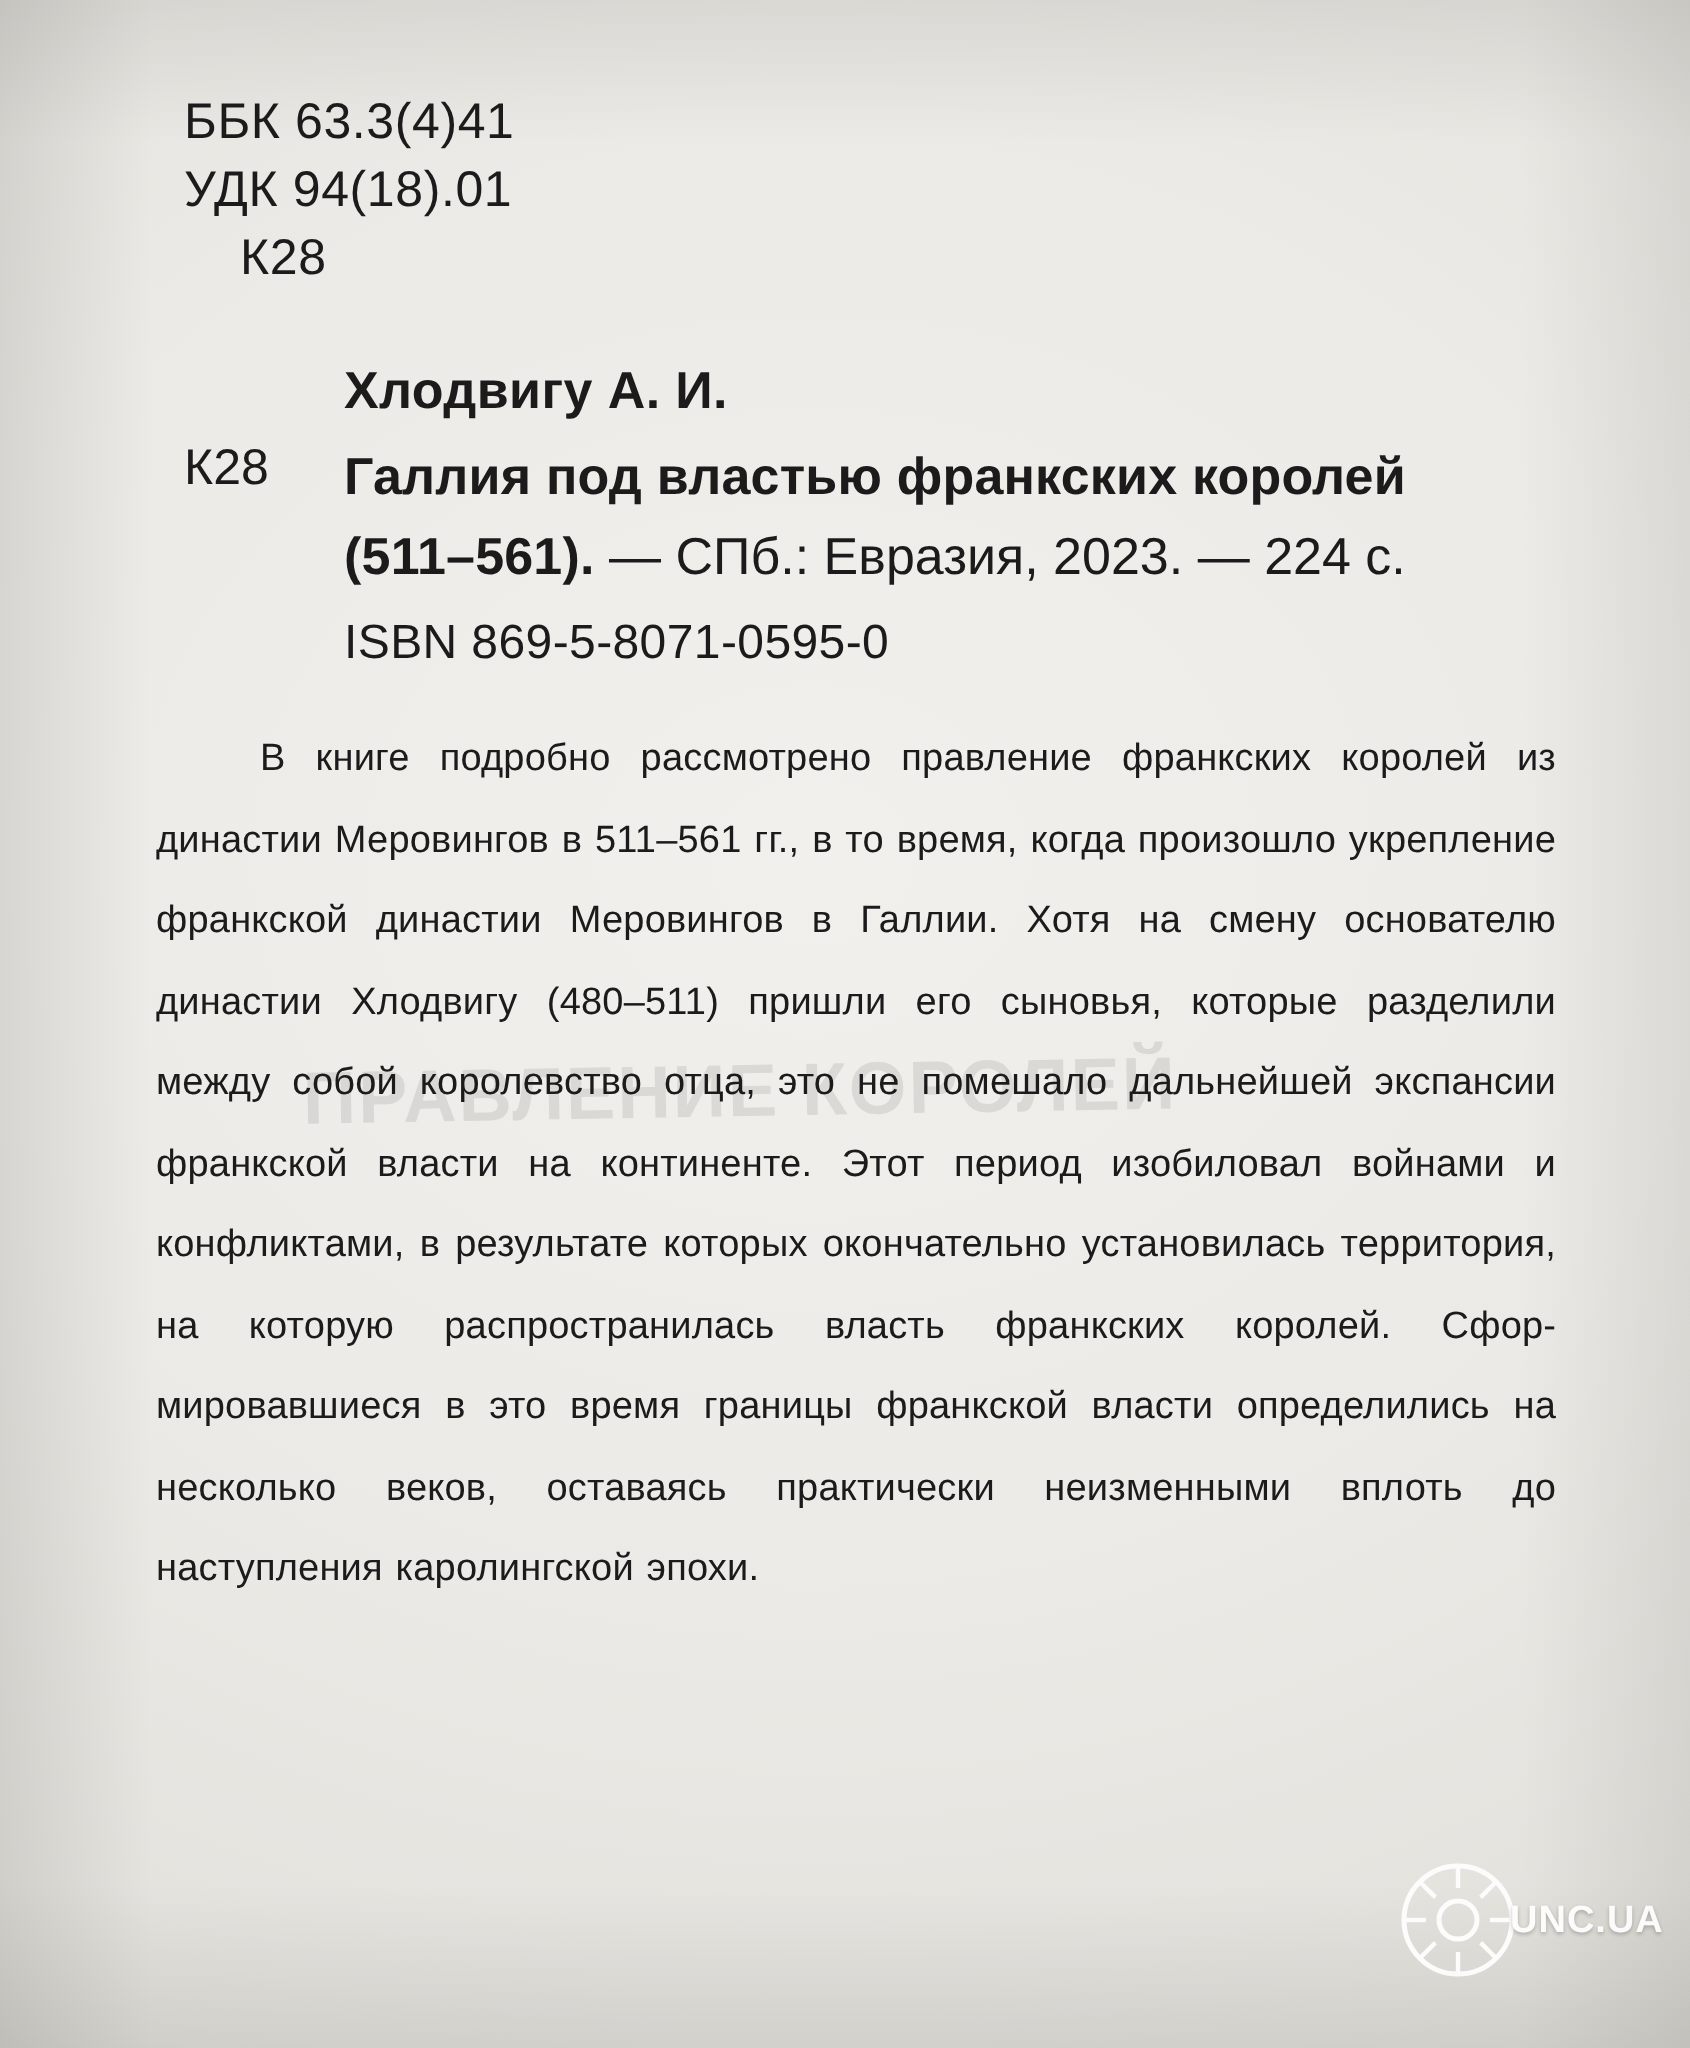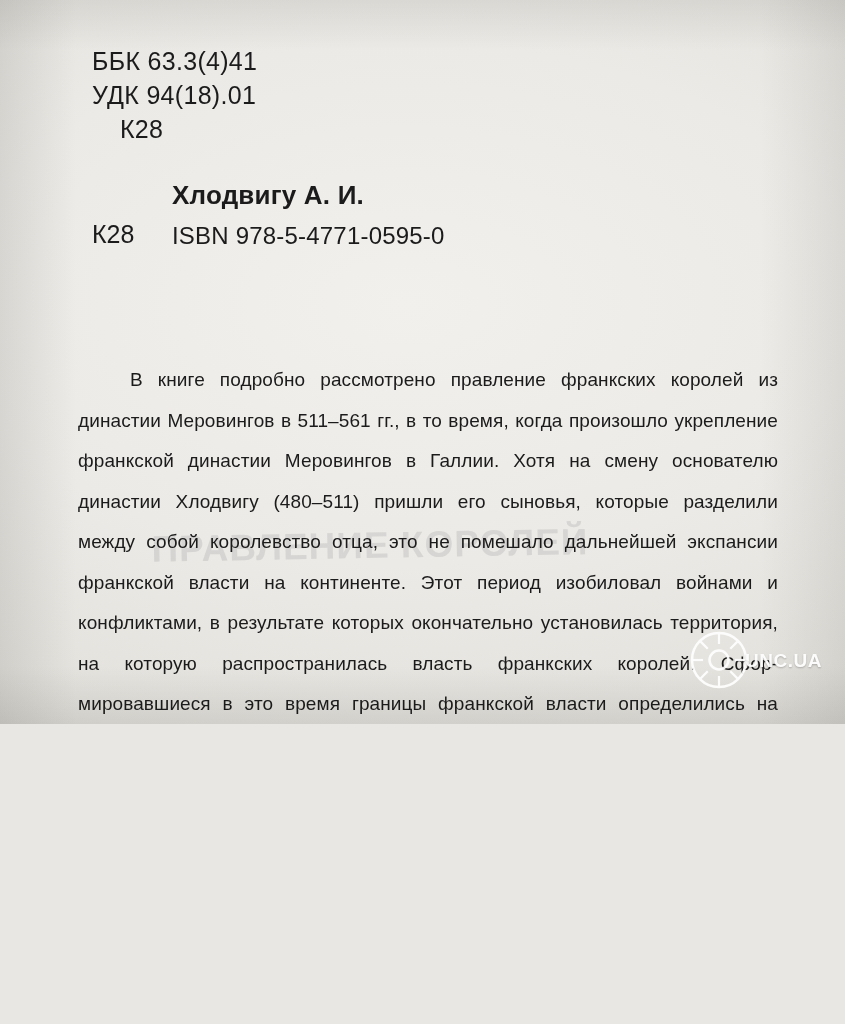--- a/index.html
+++ b/index.html
@@ -12,21 +12,21 @@
     overflow: hidden;
     background: #e9e7e3;
     font-family: "Liberation Sans", sans-serif;
     color: #1b1b1b;
   }
 
   
   .page {
     position: relative;
     width: 845px;
-    height: 724px;
+    height: 1024px;
     background:
       radial-gradient(ellipse 120% 80% at 48% 42%, #f2f0ec 0%, #eceae6 45%, #e3e1dc 78%, #d9d7d2 100%);
     overflow: hidden;
   }
   .page::after {
     content: "";
     position: absolute;
     inset: 0;
     pointer-events: none;
     background:
@@ -121,21 +121,21 @@
     text-align: justify;
     text-indent: 52px;
     letter-spacing: 0.1px;
     word-spacing: 1px;
     hyphens: manual;
   }
 
   
   .watermark {
     position: absolute;
-    right: 48px;
+    right: 38px;
     bottom: 20px;
     width: 108px;
     height: 74px;
     z-index: 5;
     opacity: 0.92;
   }
   .wm-circle {
     position: absolute;
     left: 0;
     top: 0;
@@ -165,21 +165,25 @@
     <div class="codes">
       <div>ББК 63.3(4)41</div>
       <div>УДК 94(18).01</div>
       <div class="code-k28">К28</div>
     </div>
 
     <div class="record">
       <div class="record-marker">К28</div>
       <div class="record-body">
         <div class="author">Хлодвигу А. И.</div>
-        <div class="isbn">ISBN 978-5-4771-0595-0</div>
+        <div class="title-line">
+          <span class="title-strong">Галлия под властью франкских королей</span><br>
+          <span class="title-strong">(511–561).</span><span class="imprint"> — СПб.: Евразия, 2023. — 224 с.</span>
+        </div>
+        <div class="isbn">ISBN 869-5-8071-0595-0</div>
       </div>
     </div>
 
     <div class="annotation">В книге подробно рассмотрено правление франк­ских королей из династии Меровингов в 511–561 гг., в то время, когда произошло укрепление франкской династии Меровингов в Галлии. Хотя на смену осно­вателю династии Хлодвигу (480–511) пришли его сыновья, которые разделили между собой королев­ство отца, это не помешало дальнейшей экспансии франкской власти на континенте. Этот период изоби­ловал войнами и конфликтами, в результате которых окончательно установилась территория, на которую распространилась власть франкских королей. Сфор­мировавшиеся в это время границы франкской власти определились на несколько веков, оставаясь практи­чески неизменными вплоть до наступления каролинг­ской эпохи.</div>
 
   </div>
 
   <div class="watermark">
     <svg class="wm-circle" viewBox="0 0 60 60">
       <circle cx="30" cy="30" r="27" fill="none" stroke="#ffffff" stroke-width="2.5"></circle>

